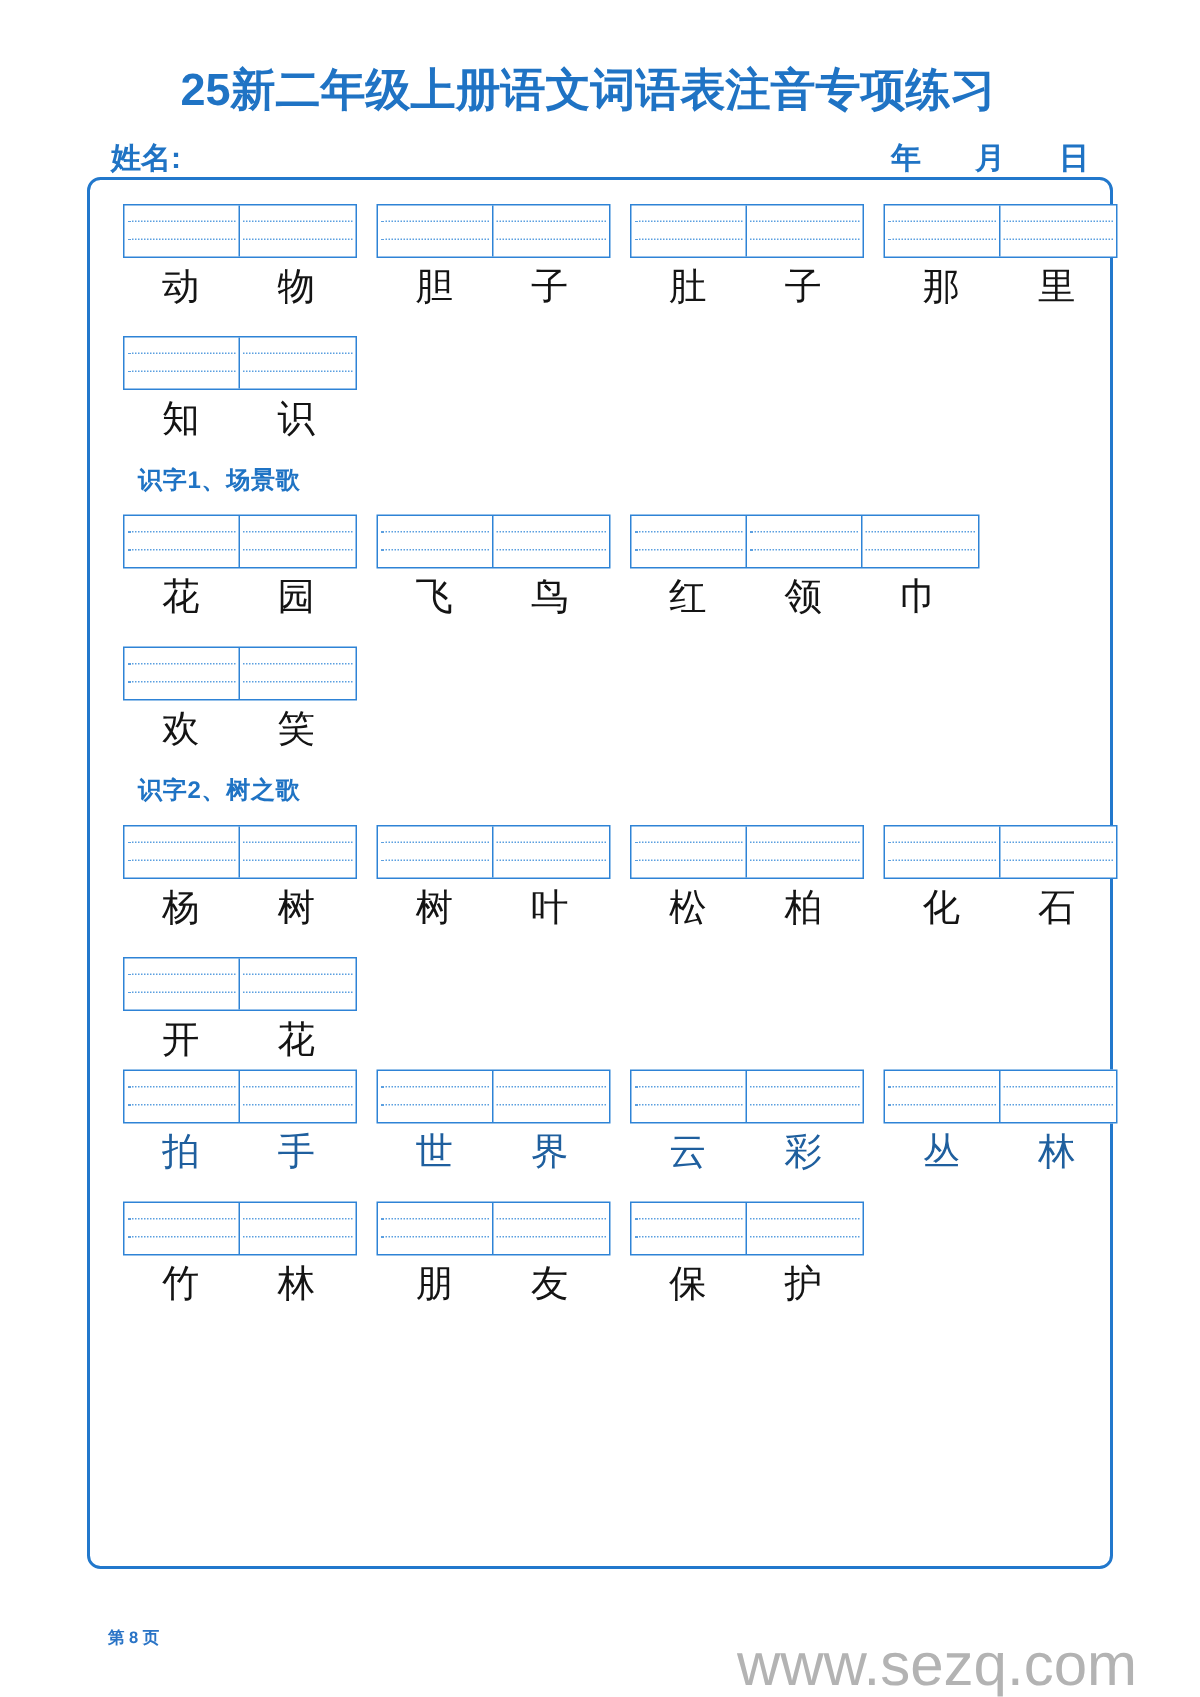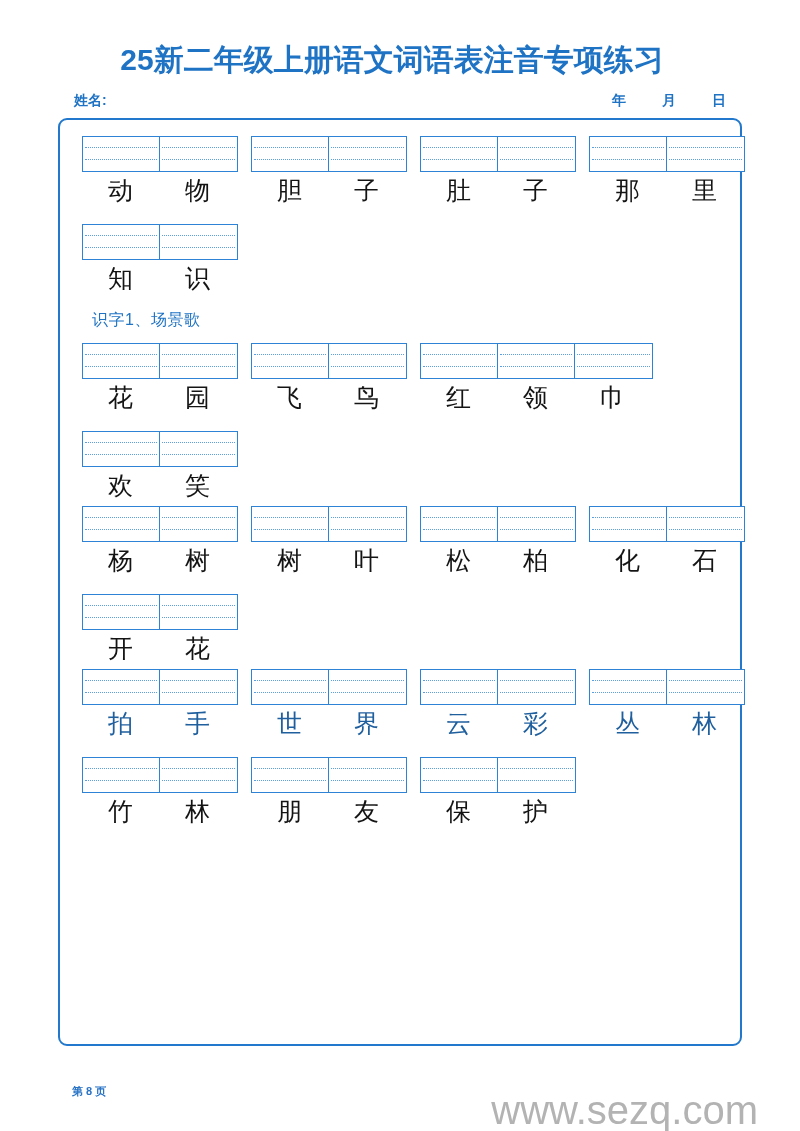--- a/index.html
+++ b/index.html
@@ -29,21 +29,21 @@
     white-space: nowrap;
   }
 
   .meta-row {
     position: absolute;
     top: 92px;
     left: 74px;
     width: 652px;
     height: 20px;
     color: #1f73c4;
-    font-size: 14px;
+    font-size: 20px;
     font-weight: bold;
   }
   .meta-name {
     position: absolute;
     left: 0;
     top: 0;
   }
   .meta-date {
     position: absolute;
     right: 0;
@@ -127,21 +127,21 @@
     font-size: 25px;
     line-height: 34px;
     font-family: "DejaVu Serif", "Liberation Serif", serif;
     color: #141414;
   }
   .hanzi.ink-blue { color: #1f5f9e; }
 
   
   .section-heading {
     font-size: 16px;
-    font-weight: normal;
+    font-weight: bold;
     color: #1f73c4;
     margin: 14px 0 12px 10px;
     letter-spacing: 0.5px;
   }
 
   
   .page-number {
     position: absolute;
     left: 72px;
     top: 1084px;
@@ -272,20 +272,21 @@
           <div class="pinyin-box">
             <div class="pinyin-cell"></div>
             <div class="pinyin-cell"></div>
           </div>
           <div class="hanzi-row">
             <div class="hanzi">欢</div>
             <div class="hanzi">笑</div>
           </div>
         </div>
       </div>
+      <div class="section-heading">识字2、树之歌</div>
       <div class="word-row">
         <div class="word-group">
           <div class="pinyin-box">
             <div class="pinyin-cell"></div>
             <div class="pinyin-cell"></div>
           </div>
           <div class="hanzi-row">
             <div class="hanzi">杨</div>
             <div class="hanzi">树</div>
           </div>

